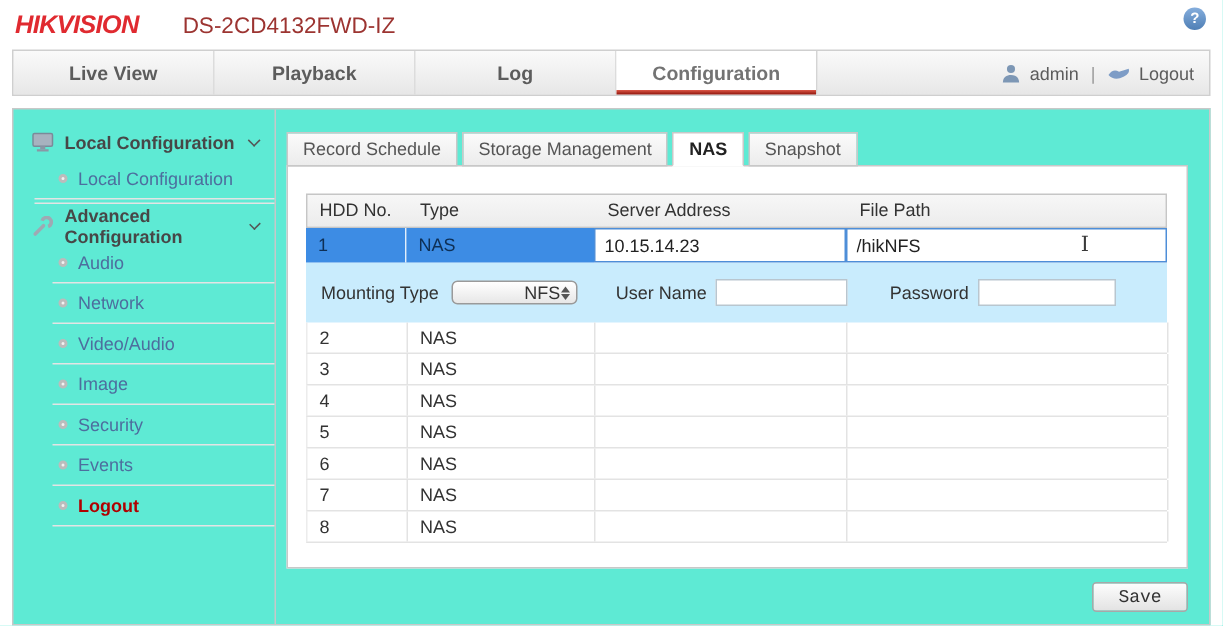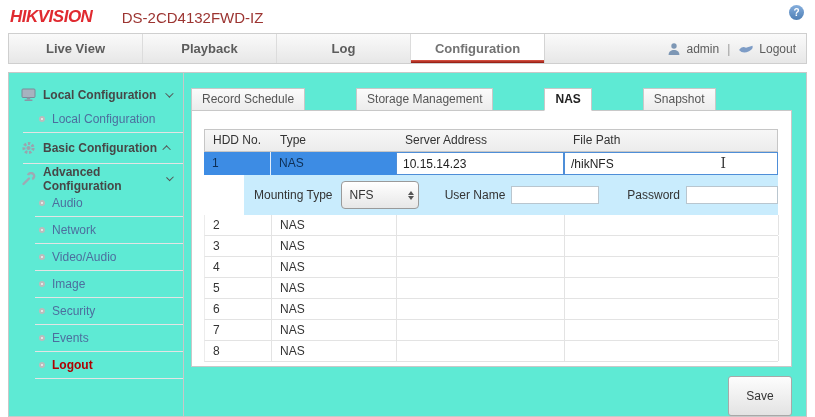--- a/index.html
+++ b/index.html
@@ -42,21 +42,21 @@
   .sb-item { height:22px; display:flex; align-items:center; padding-left:30px; cursor:pointer; }
   .sb-item .ring { width:6px; height:6px; border:2px solid #bcbcbc; border-radius:50%; background:#f2f2f2; }
   .sb-item .lbl { margin-left:7px; color:#4d6e9e; }
   .sb-item.active .lbl { color:#b00000; font-weight:bold; }
   .sb-div { border-top:1px solid #e4e4e4; margin:2px 0 2px 14px; }
   .sb-div.sub { margin-left:26px; }
   .sb-icon { width:15px; height:14px; flex:none; }
 
   
   .main { flex:1; padding:15px 14px 0 7px; display:flex; flex-direction:column; }
-  .tabstrip { display:flex; position:relative; z-index:2;gap:48px; }
+  .tabstrip { display:flex; position:relative; z-index:2; }
   .m-tab { height:23px; line-height:21px; padding:0 10px; margin-right:3px;
     background:linear-gradient(#fbfbfb,#ececec); border:1px solid #c8c8c8; color:#555; cursor:pointer; }
   .m-tab.active { background:#fff; border-bottom:1px solid #fff; font-weight:bold; color:#222; }
   .panel { margin-top:-1px; border:1px solid #c8c8c8; background:#fff; height:269px;
     padding:18px 0 0 12px; position:relative; z-index:1; }
 
   
   .nas-table { width:574px; }
   .t-head, .t-row1, .t-row { display:grid; grid-template-columns:67px 125px 168px 214px; }
   .t-head { height:23px; line-height:21px; background:linear-gradient(#f7f7f7,#ececec);
@@ -65,48 +65,48 @@
   .t-row1 { height:23px; line-height:23px; }
   .t-row1 .bluecell { background:#3d8ce4; color:#0e2f55; padding-left:8px; cursor:pointer; }
   .t-row1 .bluecell.first { border-right:1px solid rgba(255,255,255,.85); }
   .t-row1 .inputcell { position:relative; }
   .t-row1 input { position:absolute; inset:0; width:100%; height:100%;
     border:1px solid #4e8ed8; background:#fff; padding:0 6px; font-size:12px; color:#222;
     font-family:"Liberation Sans",sans-serif; outline:none; }
   .ibeam { position:absolute; right:52px; top:3px; font-family:"DejaVu Serif",serif;
     font-size:14px; line-height:16px; color:#3a3a3a; z-index:3; pointer-events:none; }
 
-  .t-expand { height:40px; background:#c9ecfd; display:flex; align-items:center; color:#333;margin-left:40px; }
+  .t-expand { height:40px; background:#c9ecfd; display:flex; align-items:center; color:#333; }
   .t-expand .lab { flex:none; }
   .lab.l1 { margin-left:10px; }
   .lab.l2 { margin-left:26px; }
   .lab.l3 { margin-left:28px; }
-  .mt-select { margin-left:8px; width:84px; height:28px; border:1px solid #9a9a9a; border-radius:4px;
+  .mt-select { margin-left:8px; width:84px; height:16px; border:1px solid #9a9a9a; border-radius:4px;
     background:linear-gradient(#fff,#e7e7e7); display:flex; align-items:center; padding:0 4px 0 8px;
-    cursor:pointer; }
+    cursor:pointer;text-align:right; }
   .mt-select .val { flex:1; }
   .sel-arrows { display:flex; flex-direction:column; align-items:center; gap:1px; }
   .sel-arrows i { display:block; width:0; height:0; border-left:3px solid transparent; border-right:3px solid transparent; }
   .sel-arrows .up { border-bottom:4px solid #555; }
   .sel-arrows .dn { border-top:4px solid #555; }
   .t-expand input { height:18px; border:1px solid #b9c6cf; background:#fff; padding:0 5px;
     font-size:12px; font-family:"Liberation Sans",sans-serif; outline:none; margin-left:6px; }
   .inp-user { width:88px; }
   .inp-pass { width:92px; }
 
   .t-row { height:21px; line-height:20px; border-bottom:1px solid #e3e3e3;
     border-left:1px solid #ececec; cursor:pointer; }
   .t-row > div { padding-left:8px; border-right:1px solid #e3e3e3; }
   .t-row > div:last-child { border-right:1px solid #e3e3e3; }
 
   
   .save-row { display:flex; justify-content:flex-end; margin-top:9px; padding-right:0; }
-  .save-btn { width:64px; height:40px; border:1px solid #a8a8a8; border-radius:3px;
+  .save-btn { width:64px; height:20px; border:1px solid #a8a8a8; border-radius:3px;
     background:linear-gradient(#fdfdfd,#e3e3e3); font-size:12px; color:#333;
-    font-family:Liberation Sans, sans-serif; cursor:pointer; }
+    font-family:Liberation Mono, monospace; cursor:pointer; }
 </style>
 </head>
 <body>
 
 <div class="header">
   <span class="logo">HIKVISION</span>
   <span class="model">DS-2CD4132FWD-IZ</span>
   <span class="help-ic">?</span>
 </div>
 
@@ -150,28 +150,20 @@
       </svg>
       <span class="lbl">Local Configuration</span>
       <span class="chev down"></span>
     </div>
     <div class="sb-item">
       <span class="ring"></span>
       <span class="lbl">Local Configuration</span>
     </div>
     <div class="sb-div"></div>
 
-    <div class="sb-group">
-      <svg class="sb-icon" viewBox="0 0 14 14">
-        <circle cx="7" cy="7" r="4.6" fill="none" stroke="#9aa4ae" stroke-width="3" stroke-dasharray="2.4 1.7"></circle>
-        <circle cx="7" cy="7" r="2.1" fill="#9aa4ae"></circle>
-      </svg>
-      <span class="lbl">Basic Configuration</span>
-      <span class="chev up"></span>
-    </div>
     <div class="sb-div"></div>
 
     <div class="sb-group">
       <svg class="sb-icon" viewBox="0 0 14 14">
         <path d="M2 12 L7.5 6.5" stroke="#9fa9b3" stroke-width="2.4" stroke-linecap="round" fill="none"></path>
         <path d="M6.6 3.2 A3.1 3.1 0 1 1 10.6 7.0" fill="none" stroke="#9fa9b3" stroke-width="2.4"></path>
       </svg>
       <span class="lbl">Advanced Configuration</span>
       <span class="chev down"></span>
     </div>

